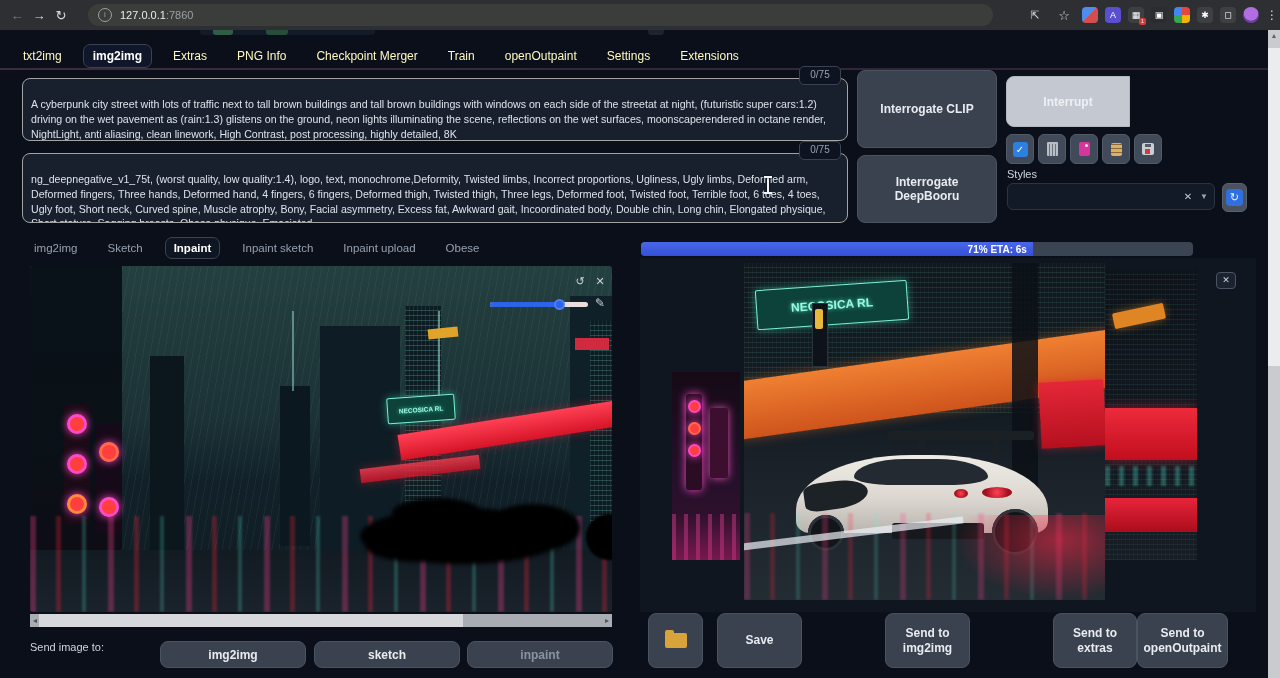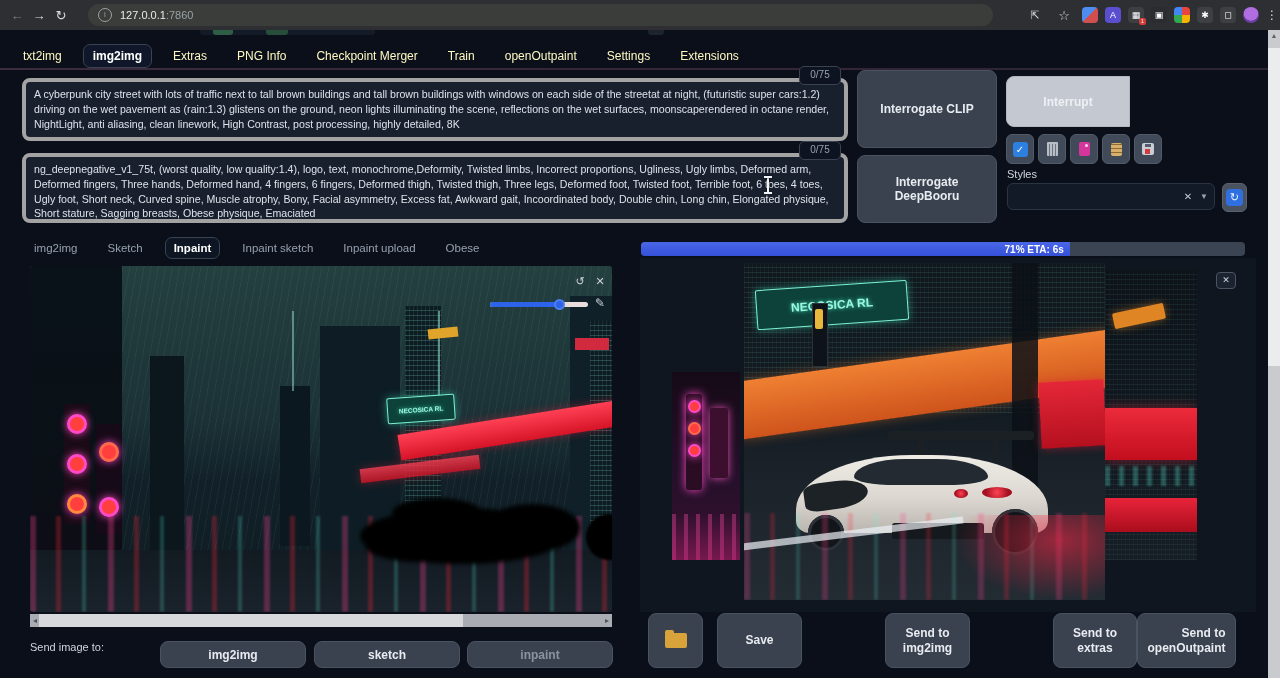--- a/index.html
+++ b/index.html
@@ -24,22 +24,22 @@
   
   .frag{height:5px;border-radius:0 0 3px 3px;}
 
   
   .apptabs{left:14px;top:44px;width:1240px;height:24px;display:flex;align-items:center;gap:12px;}
   .apptab{font-size:12px;color:#fef9c3;padding:4px 9px;white-space:nowrap;}
   .apptab.active{color:#ffffff;font-weight:700;border:1px solid #3a4352;background:#10172a;border-radius:7px;}
   .tabline{left:0;top:68px;width:1280px;height:2px;background:linear-gradient(90deg,#3d2b3e,#2c2333);}
 
   
-  .promptbox{background:#18202e;border:4px solid #a3a3a3;border-radius:8px;color:#dde2ea;
-             font-size:10.6px;line-height:14.8px;padding:5px 8px;box-sizing:border-box;overflow:hidden;}
+  .promptbox{background:#18202e;border:1px solid #a3a3a3;border-radius:8px;color:#dde2ea;
+             font-size:10.6px;line-height:14.8px;padding:18px 8px;box-sizing:border-box;overflow:hidden;}
   .counter{background:#0d1320;border:1px solid #3a4352;border-radius:5px;color:#98a1b0;
            font-size:10px;text-align:center;line-height:16px;}
 
   
   .btn{background:#3a4250;border:1px solid #4a5362;border-radius:8px;color:#e8ebef;
        display:flex;align-items:center;justify-content:center;text-align:center;
        font-size:12px;font-weight:600;box-sizing:border-box;}
   .btn.light{background:#c3c8d1;border:1px solid #b2b8c2;color:#eef0f4;}
   .btn.disabled{color:#8b93a0;}
 
@@ -98,21 +98,21 @@
   .editor-ic{color:#cdd3da;font-size:11px;width:16px;height:15px;text-align:center;line-height:15px;}
   .slider-track{position:absolute;height:5px;border-radius:3px;background:#e9dcdc;}
   .slider-fill{position:absolute;height:5px;border-radius:3px;background:#2c63e8;}
   .slider-knob{position:absolute;width:11px;height:11px;border-radius:50%;background:#2c63e8;border:2px solid #4d7df0;box-sizing:border-box;}
 
   .hscroll{left:30px;top:614px;width:582px;height:13px;background:#a9adb3;display:flex;align-items:center;}
   .hthumb{position:absolute;left:9px;top:0;width:424px;height:13px;background:#d6d8db;}
   .harrow{position:absolute;top:0;width:10px;height:13px;color:#4c5157;font-size:8px;line-height:13px;text-align:center;}
 
   
-  .progress-track{left:641px;top:242px;width:604px;height:14px;background:#3a4452;border-radius:4px;overflow:hidden;}
+  .progress-track{left:641px;top:242px;width:552px;height:14px;background:#3a4452;border-radius:4px;overflow:hidden;}
   .progress-fill{position:absolute;left:0;top:0;height:14px;background:linear-gradient(180deg,#4a66e8,#3450d8);
                  display:flex;align-items:center;justify-content:flex-end;padding-right:6px;box-sizing:border-box;}
   .progress-label{color:#fff;font-size:10px;font-weight:700;white-space:nowrap;}
 
   .gallery{left:640px;top:258px;width:616px;height:354px;background:#10161f;overflow:hidden;}
   .gimg{position:absolute;overflow:hidden;background:#151c26;}
   .gclose{position:absolute;left:576px;top:14px;width:18px;height:15px;border:1px solid #4b5563;border-radius:4px;
           color:#cbd5e1;font-size:9px;line-height:15px;text-align:center;background:#1b2330;}
 
   
@@ -354,20 +354,20 @@
 
     <div class="gclose">✕</div>
   </div>
 
   <div class="abs out-btn" style="left:648px;top:613px;width:55px;height:55px;">
     <span class="folder-glyph"></span>
   </div>
   <div class="abs out-btn" style="left:717px;top:613px;width:85px;height:55px;">Save</div>
   <div class="abs out-btn" style="left:885px;top:613px;width:85px;height:55px;padding:0 14px;">Send to img2img</div>
   <div class="abs out-btn" style="left:1053px;top:613px;width:84px;height:55px;padding:0 14px;">Send to extras</div>
-  <div class="abs out-btn" style="left:1137px;top:613px;width:99px;height:55px;padding:0 10px;text-align:right;">Send to openOutpaint</div>
+  <div class="abs out-btn" style="left:1137px;top:613px;width:91px;height:55px;padding:0 10px;">Send to openOutpaint</div>
 
   <div class="abs vscroll">
     <div class="vthumb"></div>
     <div class="varrow">▲</div>
   </div>
 
 </div>
 
 </body></html>

